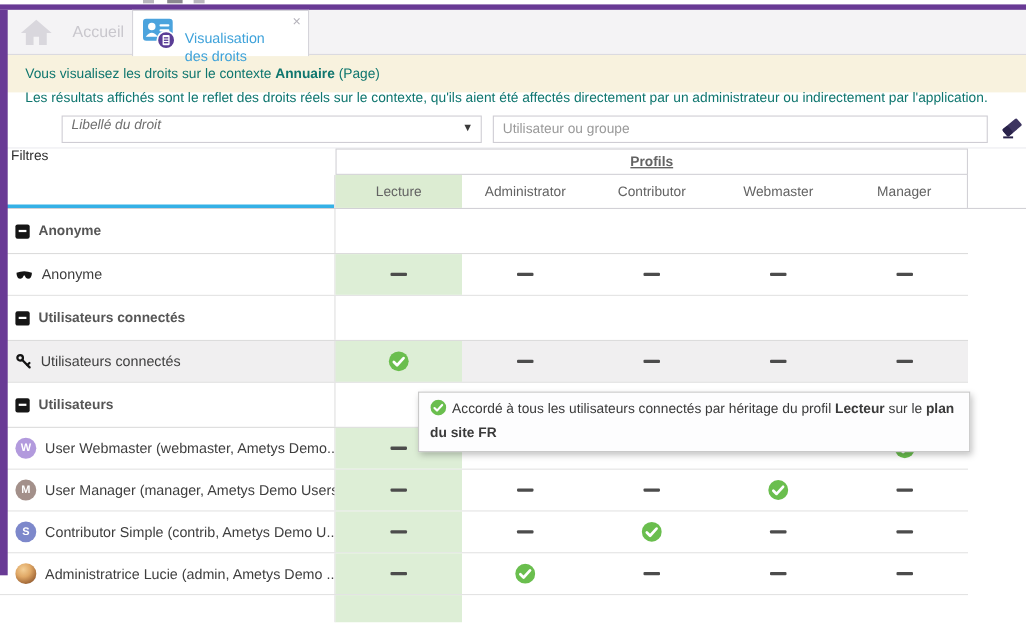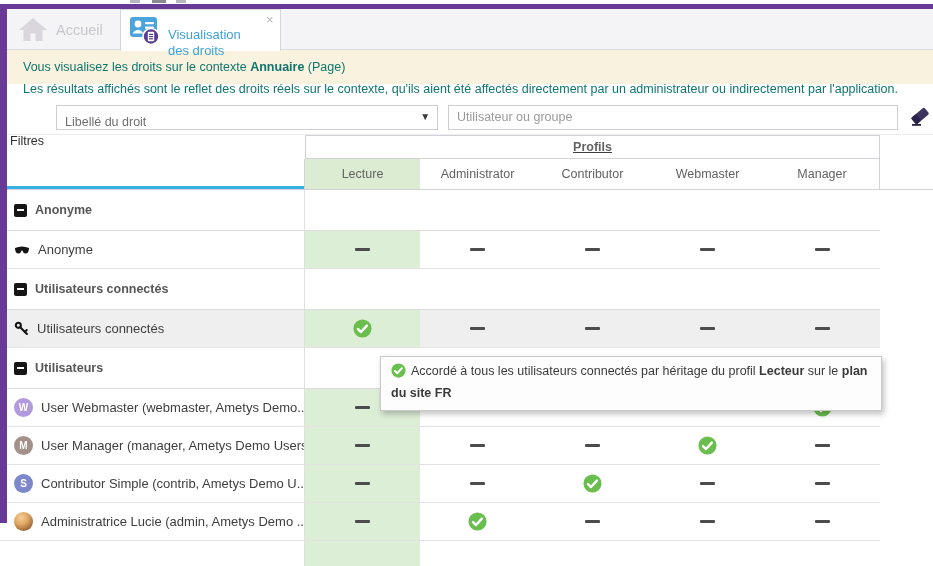--- a/index.html
+++ b/index.html
@@ -10,38 +10,38 @@
   .top-remnant{position:absolute;top:0;left:0;width:933px;height:4px;background:#fff;}
   .top-remnant i{position:absolute;top:0;height:3px;width:10px;background:#b9b7be;display:block;}
   .top-remnant i:nth-child(1){left:130px;}
   .top-remnant i:nth-child(2){left:152px;width:14px;background:#8b8890;}
   .top-remnant i:nth-child(3){left:176px;}
   .frame-top{position:absolute;top:4px;left:0;width:933px;height:5px;background:#693a95;}
   .frame-left{position:absolute;top:9px;left:0;width:7px;height:514px;background:#693a95;z-index:9;}
 
   
   .tabbar{position:absolute;top:9px;left:0;width:933px;height:41px;background:#f4f3f5;border-bottom:1px solid #dbdae0;box-sizing:border-box;}
-  .tab-home{position:absolute;left:18px;top:0;height:41px;display:flex;align-items:center;gap:8px;cursor:pointer;}
+  .tab-home{position:absolute;left:18px;top:0;height:41px;display:flex;align-items:center;gap:18px;cursor:pointer;}
   .tab-home .hlabel{font-size:14.5px;color:#c9c7cd;}
   .tab-active{position:absolute;left:120px;top:0;height:42px;background:#fff;border:1px solid #d5d4da;border-bottom:none;box-sizing:border-box;
               display:flex;align-items:flex-start;padding:4px 6px 0 8px;z-index:2;}
   .tab-active .tlabel{width:96px;font-size:13px;line-height:16px;color:#3ea2da;margin-top:13px;}
   .tab-active .close{font-size:13px;color:#b5b3bb;margin-left:2px;cursor:pointer;line-height:12px;}
   .tabicon{position:relative;width:32px;height:32px;margin-right:7px;flex:0 0 auto;}
 
   
   .banner{position:absolute;top:50px;left:0;width:933px;height:34px;background:#f8f2de;box-sizing:border-box;
           padding:6px 10px 0 23px;font-size:12.5px;color:#0f766e;}
   .banner .bline{height:22px;line-height:22px;white-space:nowrap;}
 
   
   .filterbar{position:absolute;top:100px;left:0;width:933px;height:34px;background:#fff;display:flex;align-items:center;box-sizing:border-box;padding-left:10px;}
   .flabel{font-size:12.5px;color:#2f2f2f;margin-right:12px;margin-top:48px;}
   .combo{position:relative;width:394px;height:25px;border:1px solid #cfcdd4;background:#fff;box-sizing:border-box;
-         display:flex;align-items:flex-end;padding:0 8px;color:#6f6f6f;font-size:12.5px;cursor:pointer;}
+         display:flex;align-items:flex-start;padding:0 8px;color:#6f6f6f;font-size:12.5px;cursor:pointer;font-style:italic;}
   .combo .arrow{position:absolute;right:7px;top:5px;font-size:10px;color:#3a3a3a;}
   .userfilter{width:464px;height:25px;border:1px solid #cfcdd4;box-sizing:border-box;margin-left:10px;padding:0 8px;
          font-family:"Liberation Sans","DejaVu Sans",sans-serif;font-size:12.5px;color:#444;outline:none;}
   .userfilter::placeholder{color:#9a9a9a;}
   .eraserbtn{margin-left:10px;width:26px;height:26px;border:none;background:transparent;cursor:pointer;padding:0;}
 
   
   .rtable{position:absolute;top:134px;left:0;width:933px;bottom:0;border-top:1px solid #ecebf0;}
   .hrowA{display:flex;height:24px;text-decoration:underline;}
   .hA-left{width:305px;box-sizing:border-box;}

